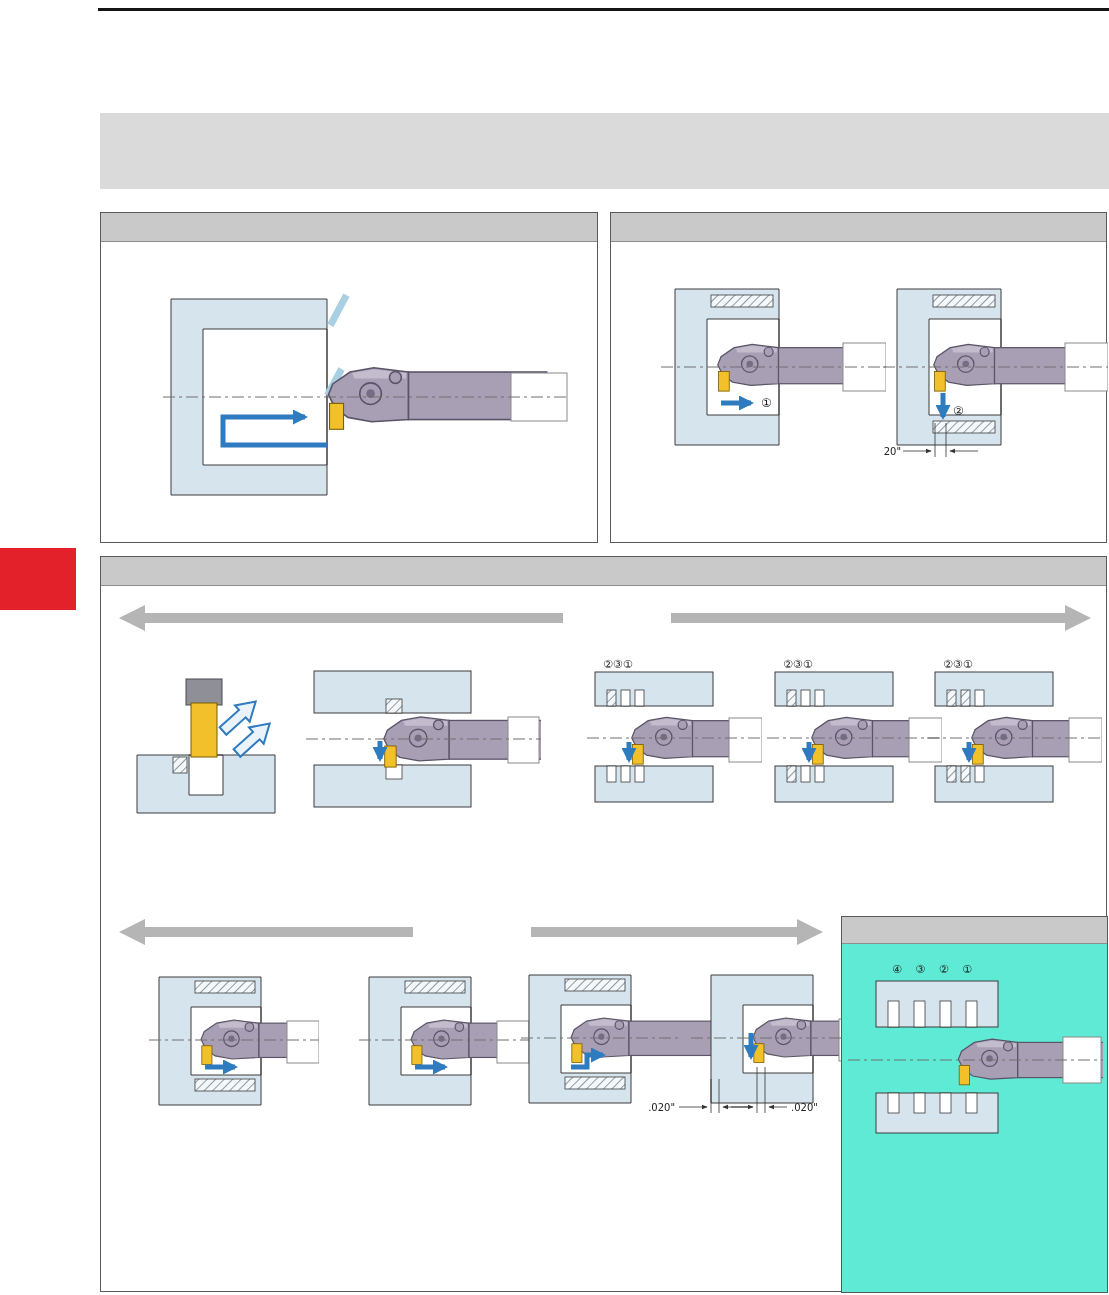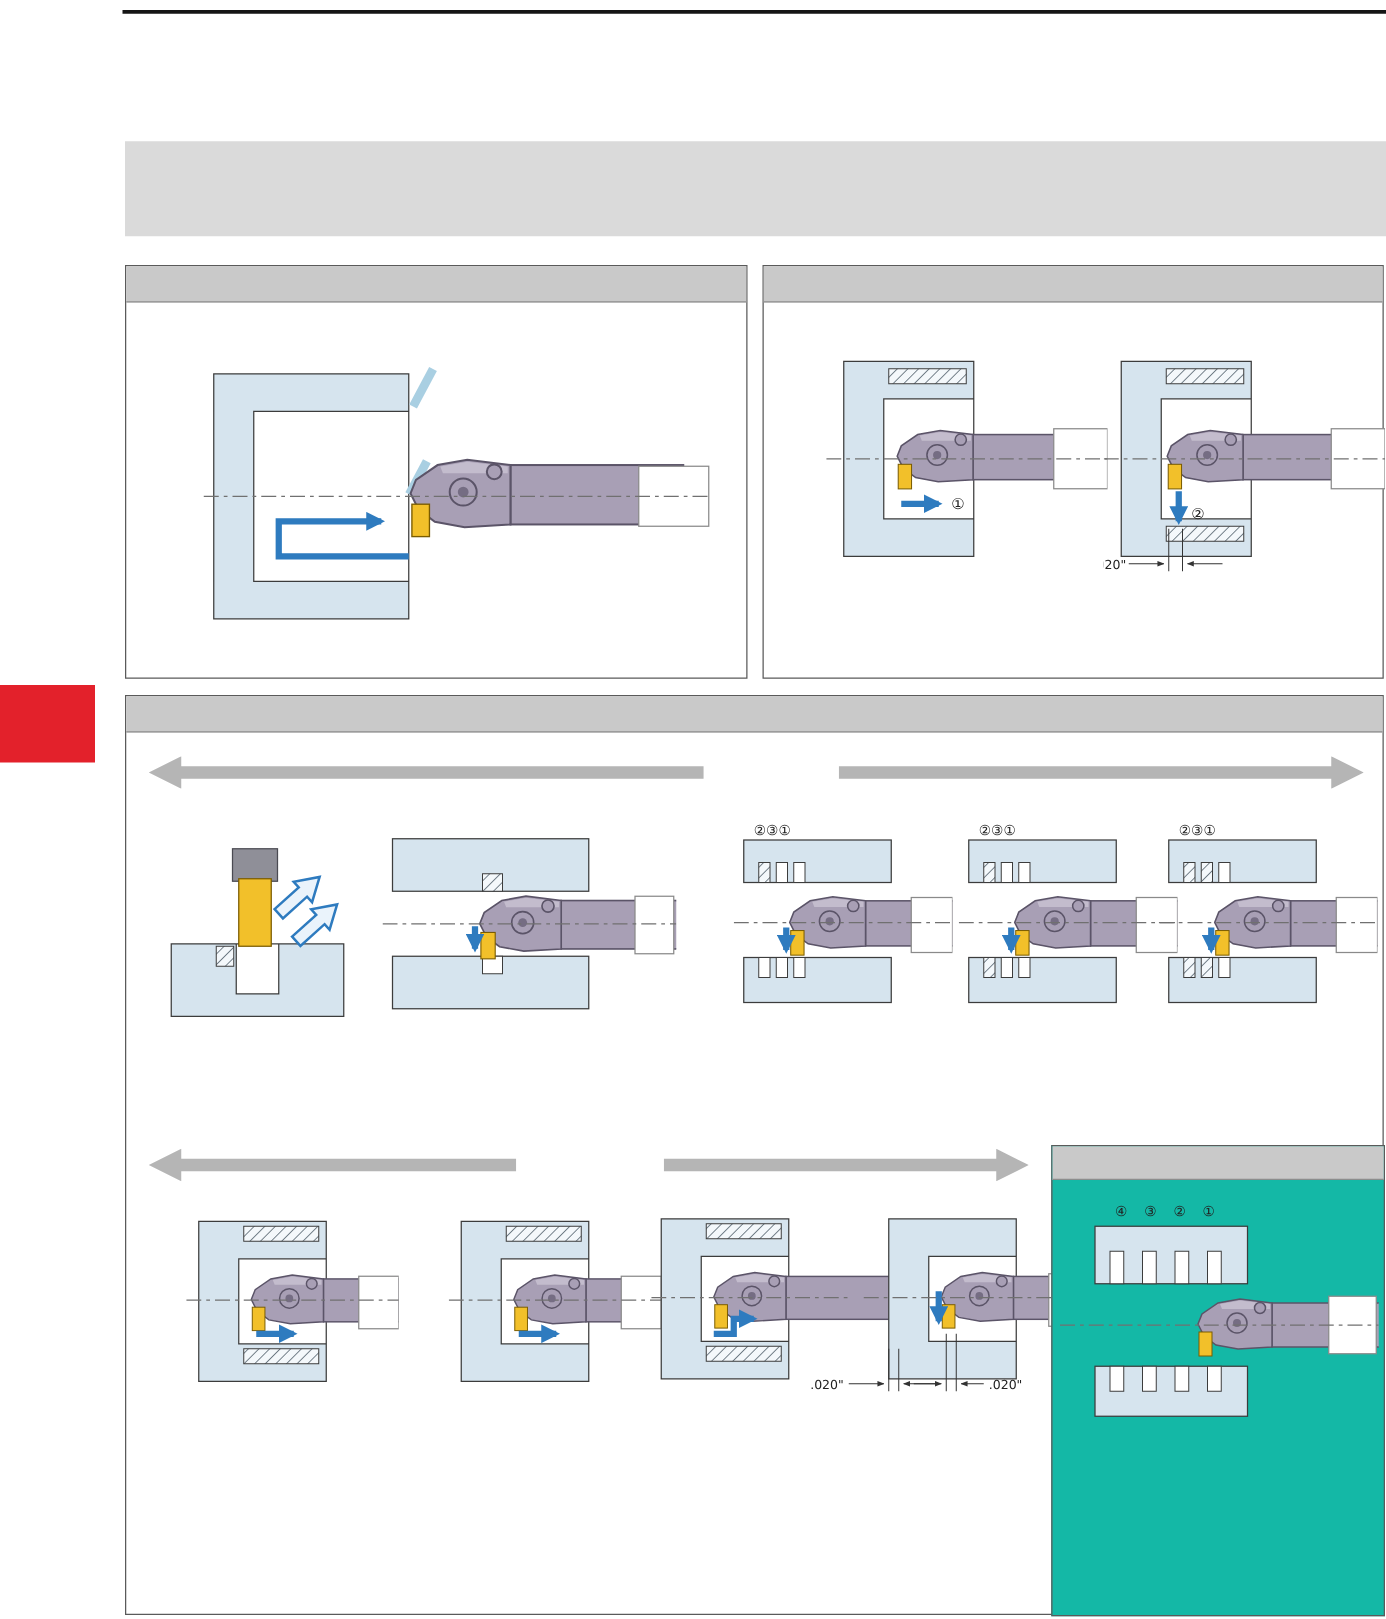--- a/index.html
+++ b/index.html
@@ -4,21 +4,21 @@
 <style>
   html,body{margin:0;padding:0;background:#fff;}
   .page{position:relative;width:1109px;height:1295px;background:#fff;overflow:hidden;
         font-family:"DejaVu Sans",sans-serif;color:#222;}
   .abs{position:absolute;}
   .top-rule{left:98px;top:8px;width:1011px;height:3px;background:#151515;}
   .banner{left:100px;top:113px;width:1009px;height:76px;background:var(--banner,#dadada);}
   .red-tab{left:0;top:548px;width:76px;height:62px;background:var(--red-tab,#e3212b);}
   .panel{border:1px solid #5a5a5a;background:#fff;box-sizing:border-box;}
   .panel-header{height:28px;background:var(--header-bar,#c9c9c9);border-bottom:1px solid #8d8d8d;}
-  .sub-panel{border:1px solid #5a5a5a;background:#14b8a6;box-sizing:border-box;}
+  .sub-panel{border:1px solid #5a5a5a;background:#5eead4;box-sizing:border-box;}
   .sub-panel .panel-header{height:26px;}
   svg{display:block;overflow:hidden;}
   .wp{fill:var(--workpiece,#d6e4ee);stroke:#3c3c3c;stroke-width:1;}
   .slot{fill:#ffffff;stroke:#3c3c3c;stroke-width:0.8;}
   .hatchrect{fill:url(#hatch);stroke:#3c3c3c;stroke-width:0.8;}
   .toolbody{fill:var(--tool-body,#a89fb5);stroke:var(--tool-outline,#5b5468);stroke-width:1.5;}
   .toolhi{fill:#c3bccd;stroke:none;}
   .ins{fill:var(--insert,#f2c02a);stroke:#7a5c00;stroke-width:1;}
   .holder{fill:#ffffff;stroke:#8a8a8a;stroke-width:1;}
   .cl{stroke:#707070;stroke-width:1;stroke-dasharray:12 4 3 4;fill:none;}

